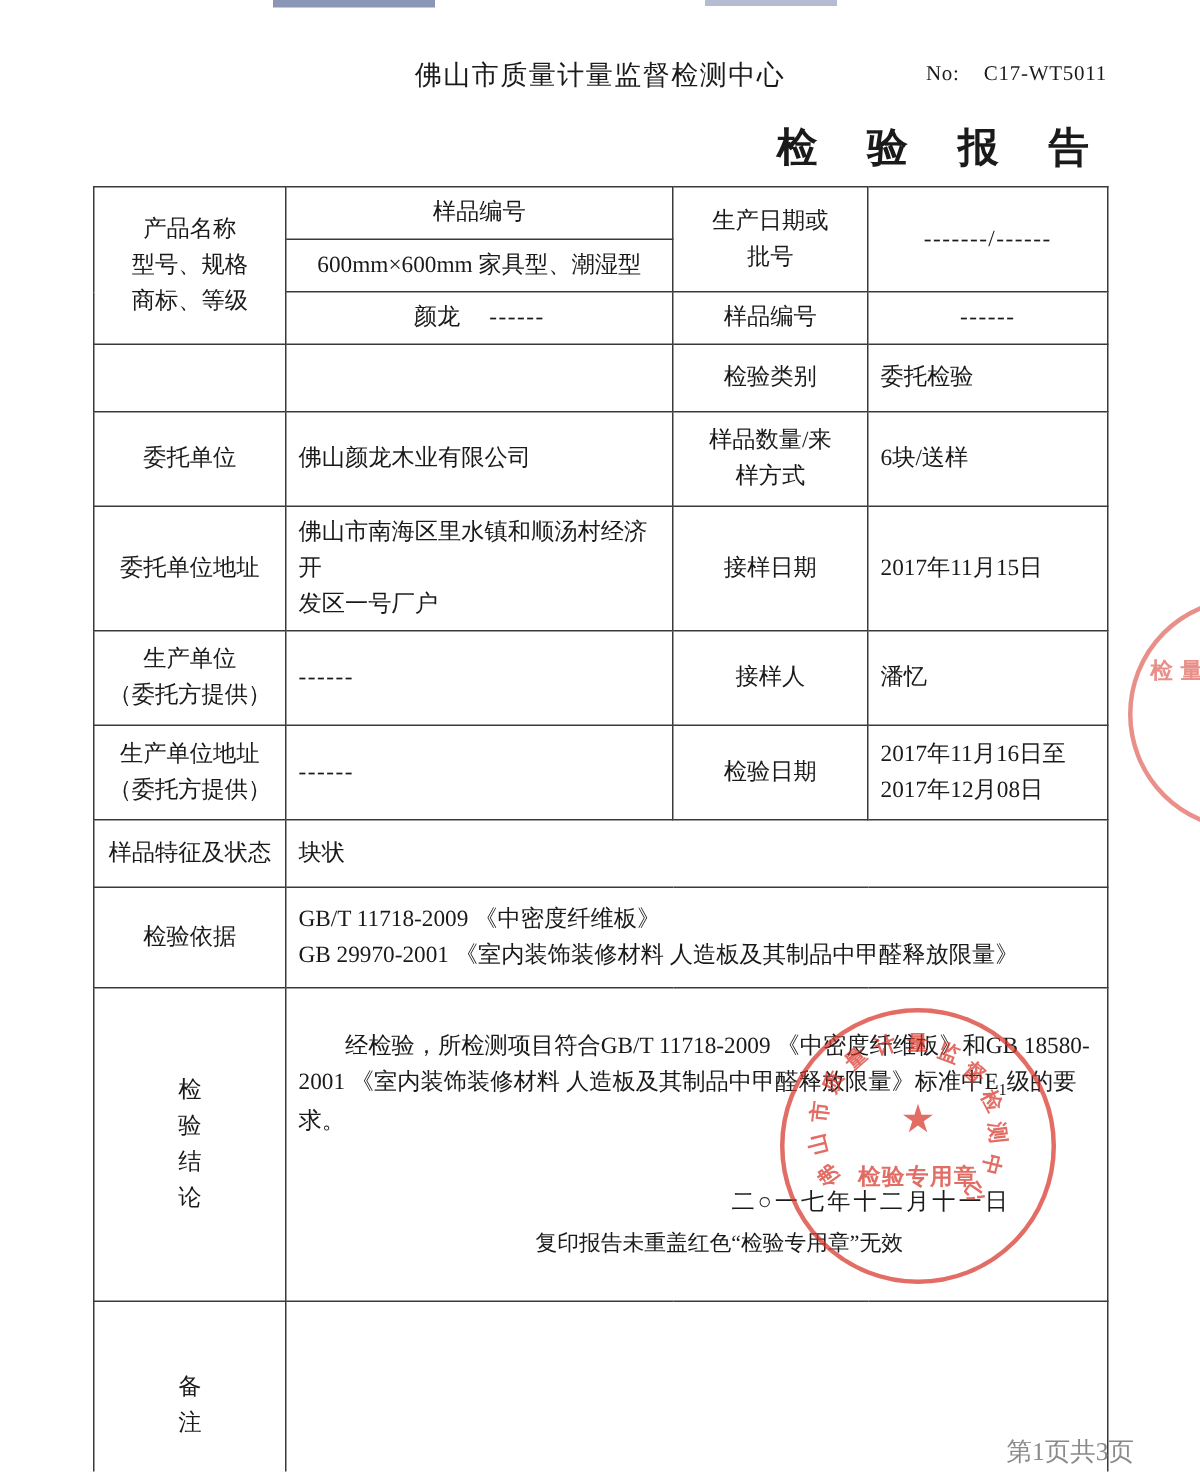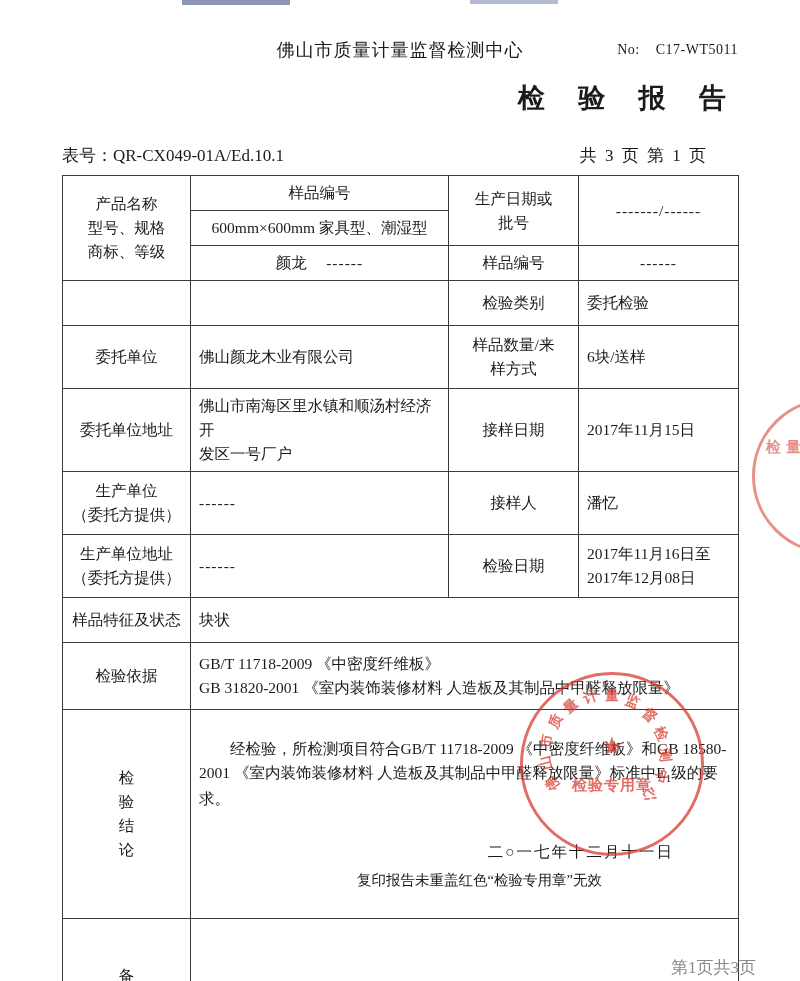--- a/index.html
+++ b/index.html
@@ -224,24 +224,20 @@
 
   <div class="docno">
     <span>No:</span>
     &nbsp;&nbsp;
     <span>C17-WT5011</span>
   </div>
 
   <div class="title-main">佛山市质量计量监督检测中心</div>
   <div class="title-sub">检 验 报 告</div>
 
-  <div class="meta-row">
-    <div class="meta-left">表号：QR-CX049-01A/Ed.10.1</div>
-    <div class="meta-right">共 3 页  第 1 页</div>
-  </div>
 
   <table class="main">
     <colgroup>
       <col style="width:128px">
       <col style="width:258px">
       <col style="width:130px">
       <col style="width:160px">
     </colgroup>
     <tbody>
       <tr>
@@ -301,21 +297,21 @@
 2017年12月08日</td>
       </tr>
       <tr>
         <td style="height:34px" class="lbl">样品特征及状态</td>
         <td class="val" colspan="3">块状</td>
       </tr>
       <tr>
         <td style="height:56px" class="lbl">检验依据</td>
         <td class="val" colspan="3">
           <div>GB/T 11718-2009 《中密度纤维板》</div>
-          <div>GB 31820-2001 《室内装饰装修材料   人造板及其制品中甲醛释放限量》</div>
+          <div>GB 29970-2001 《室内装饰装修材料   人造板及其制品中甲醛释放限量》</div>
         </td>
       </tr>
       <tr>
         <td class="concl-label">检
 验
 结
 论</td>
         <td class="concl-body" colspan="3">
           <div class="concl-p">
             <span>经检验，所检测项目符合GB/T 11718-2009 《中密度纤维板》和GB 18580-2001 《室内装饰装修材料   人造板及其制品中甲醛释放限量》标准中E</span><span class="sub">1</span><span>级的要求。</span>

